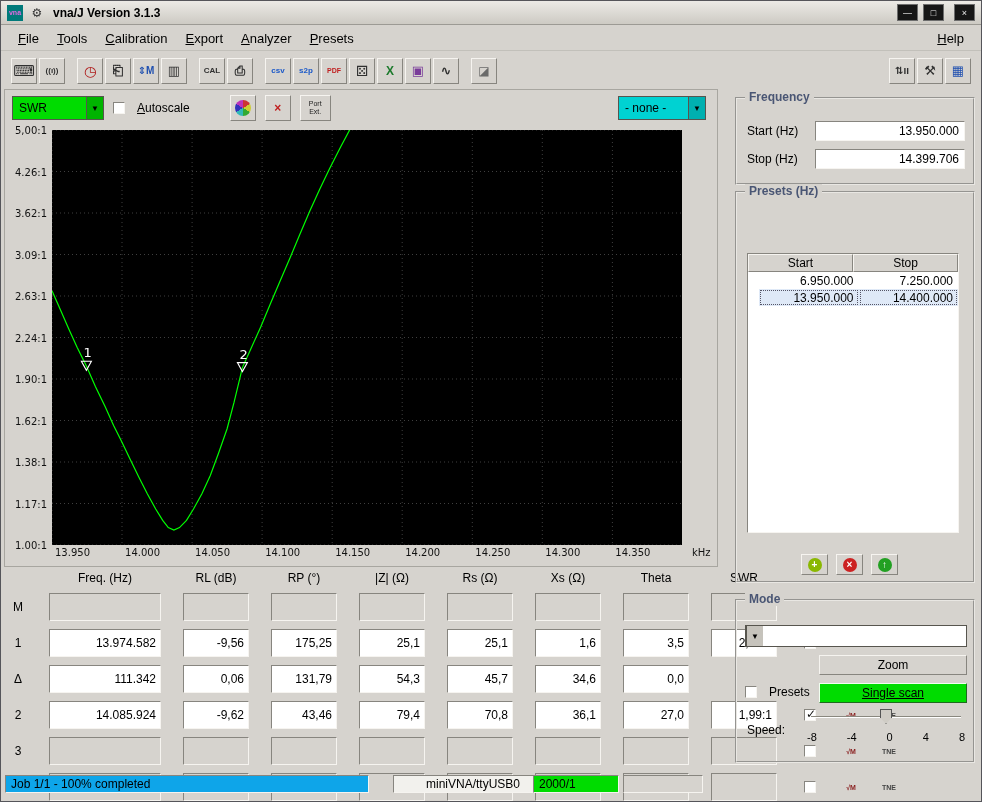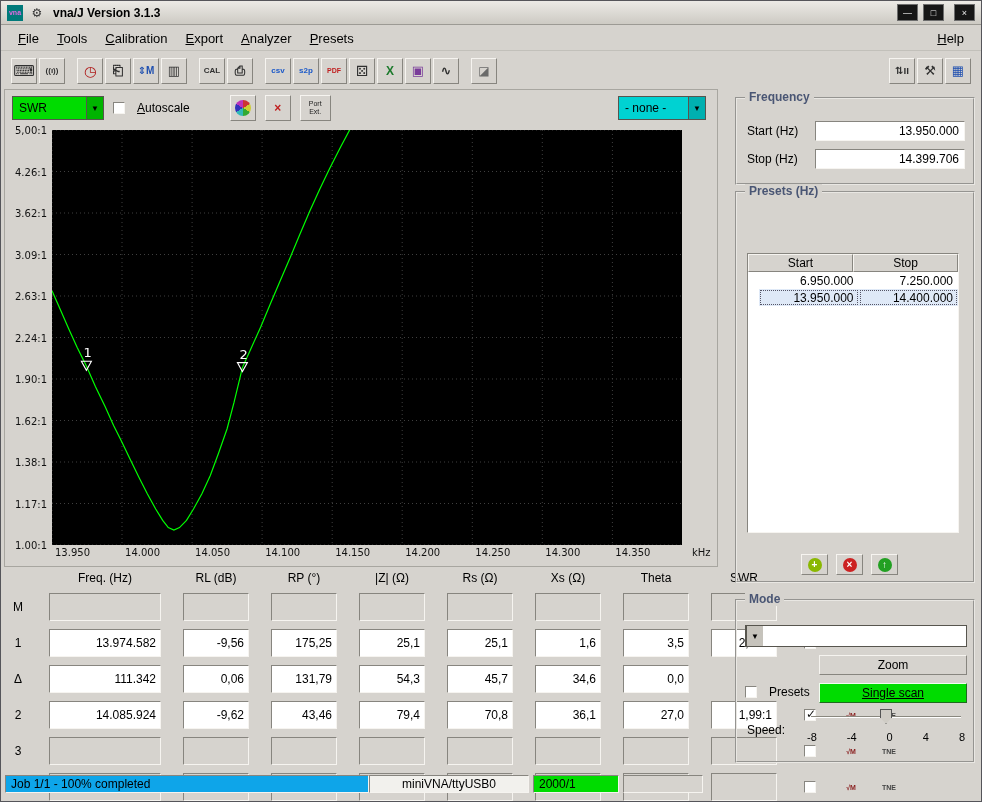--- a/index.html
+++ b/index.html
@@ -78,21 +78,21 @@
   .scan-btn{position:absolute;left:82px;top:82px;width:148px;height:20px;display:flex;align-items:center;justify-content:center;border:1px solid;border-color:#f0fff0 #1f6a1f #1f6a1f #f0fff0;font-size:12px;text-decoration:underline;cursor:default;}
   .speed-label{position:absolute;left:10px;top:122px;font-size:12px;}
   .slider{position:absolute;left:74px;top:108px;width:150px;height:16px;}
   .slider .track{position:absolute;left:0;right:0;top:7px;height:2px;background:#8a887f;border-bottom:1px solid #fff;}
   .slider .thumb{position:absolute;top:0;left:50%;margin-left:-6px;width:12px;height:15px;background:#cfccc5;border:1px solid #555;clip-path:polygon(0 0,100% 0,100% 55%,50% 100%,0 55%);}
   .speed-ticks{position:absolute;left:70px;top:130px;width:158px;display:flex;justify-content:space-between;font-size:11px;}
   
   .statusbar{position:absolute;left:0;top:772px;right:0;height:24px;}
   .scell{position:absolute;top:2px;height:18px;border:1px solid;border-color:#87857f #f6f4f0 #f6f4f0 #87857f;display:flex;align-items:center;padding:0 5px;font-size:12px;white-space:nowrap;}
   .st-job{left:4px;width:364px;}
-  .st-dev{left:368px;width:160px;justify-content:center;background:#f2f1ed;}
+  .st-dev{left:392px;width:160px;justify-content:center;background:#f2f1ed;}
   .st-samples{left:532px;width:86px;}
   .st-extra{left:622px;width:80px;background:#d6d3ce;}
 </style>
 </head>
 <body>
 
 <div id="app">
 
   <div class="titlebar">
     <span class="app-logo">vna</span>

